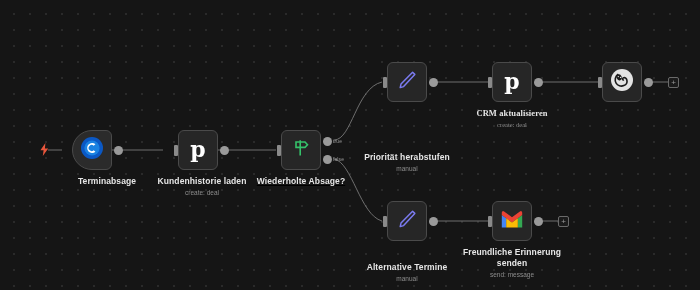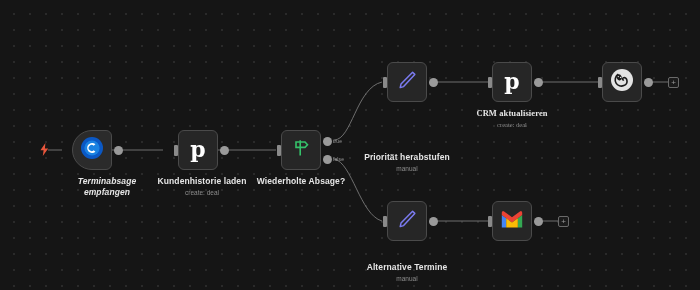--- a/index.html
+++ b/index.html
@@ -179,23 +179,22 @@
   <div class="node trigger" style="left:72px; top:130px;">
     <span class="icon">
       <svg width="24" height="24" viewBox="0 0 24 24" xmlns="http://www.w3.org/2000/svg">
         <circle cx="12" cy="12" r="11" fill="#0b58c4"></circle>
         <circle cx="12" cy="12" r="7.6" fill="#1a82e2"></circle>
         <path d="M15.4 8.2 a5 5 0 1 0 0 7.6 L13.7 14.2 a3 3 0 1 1 0 -4.4 Z" fill="#ffffff"></path>
       </svg>
     </span>
     <span class="port out"></span>
   </div>
-  <div class="label" style="left:32px; top:176px;font-style:italic;">
+  <div class="label" style="left:32px; top:176px;">
     <div class="title">Terminabsage</div>
-    <div class="title">empfangen</div>
   </div>
 
   <div class="node dark" style="left:178px; top:130px;">
     <span class="port in"></span>
     <span class="icon glyph-p">p</span>
     <span class="port out"></span>
   </div>
   <div class="label" style="left:127px; top:176px;">
     <div class="title">Kundenhistorie laden</div>
     <div class="sub">create: deal</div>
@@ -209,21 +208,21 @@
         <line x1="9.2" y1="2.2" x2="9.2" y2="17.5" stroke="#35c26a" stroke-width="1.6"></line>
       </svg>
     </span>
     <span class="port out two-a">
       <span class="port-label">true</span>
     </span>
     <span class="port out two-b">
       <span class="port-label">false</span>
     </span>
   </div>
-  <div class="label" style="left:226px; top:176px;">
+  <div class="label" style="left:226px; top:176px;text-decoration:underline;">
     <div class="title">Wiederholte Absage?</div>
   </div>
 
   <div class="node dark" style="left:387px; top:62px;">
     <span class="port in"></span>
     <span class="icon">
       <svg width="22" height="22" viewBox="0 0 22 22" xmlns="http://www.w3.org/2000/svg">
         <path d="M16.6 3.2 L18.8 5.4 L7.6 17.6 L4.2 18.6 L5.0 15.1 Z" fill="none" stroke="#7b7bf0" stroke-width="1.5" stroke-linejoin="round"></path>
       </svg>
     </span>
@@ -281,15 +280,20 @@
       <svg width="24" height="19" viewBox="0 0 24 19" xmlns="http://www.w3.org/2000/svg">
         <path d="M1.8 17.4 V5.1 L6.2 8.3 V17.4 Z" fill="#4285f4"></path>
         <path d="M22.2 17.4 V5.1 L17.8 8.3 V17.4 Z" fill="#34a853"></path>
         <path d="M1.8 5.1 L12 12.6 L22.2 5.1 V2.6 A1.6 1.6 0 0 0 19.9 1.4 L12 7.2 L4.1 1.4 A1.6 1.6 0 0 0 1.8 2.6 Z" fill="#ea4335"></path>
         <path d="M6.2 8.3 L12 12.6 L17.8 8.3 V17.4 H6.2 Z" fill="#fbbc05"></path>
         <path d="M6.2 8.3 L12 12.6 L17.8 8.3 V12.0 L12 16.2 L6.2 12.0 Z" fill="#ea4335" opacity="0"></path>
       </svg>
     </span>
     <span class="port out"></span>
   </div>
+  <div class="label" style="left:437px; top:247px;">
+    <div class="title">Freundliche Erinnerung</div>
+    <div class="title">senden</div>
+    <div class="sub">send: message</div>
+  </div>
   <div class="add-btn" style="left:558px; top:216px;">+</div>
 
 </div>
 
 </body></html>

